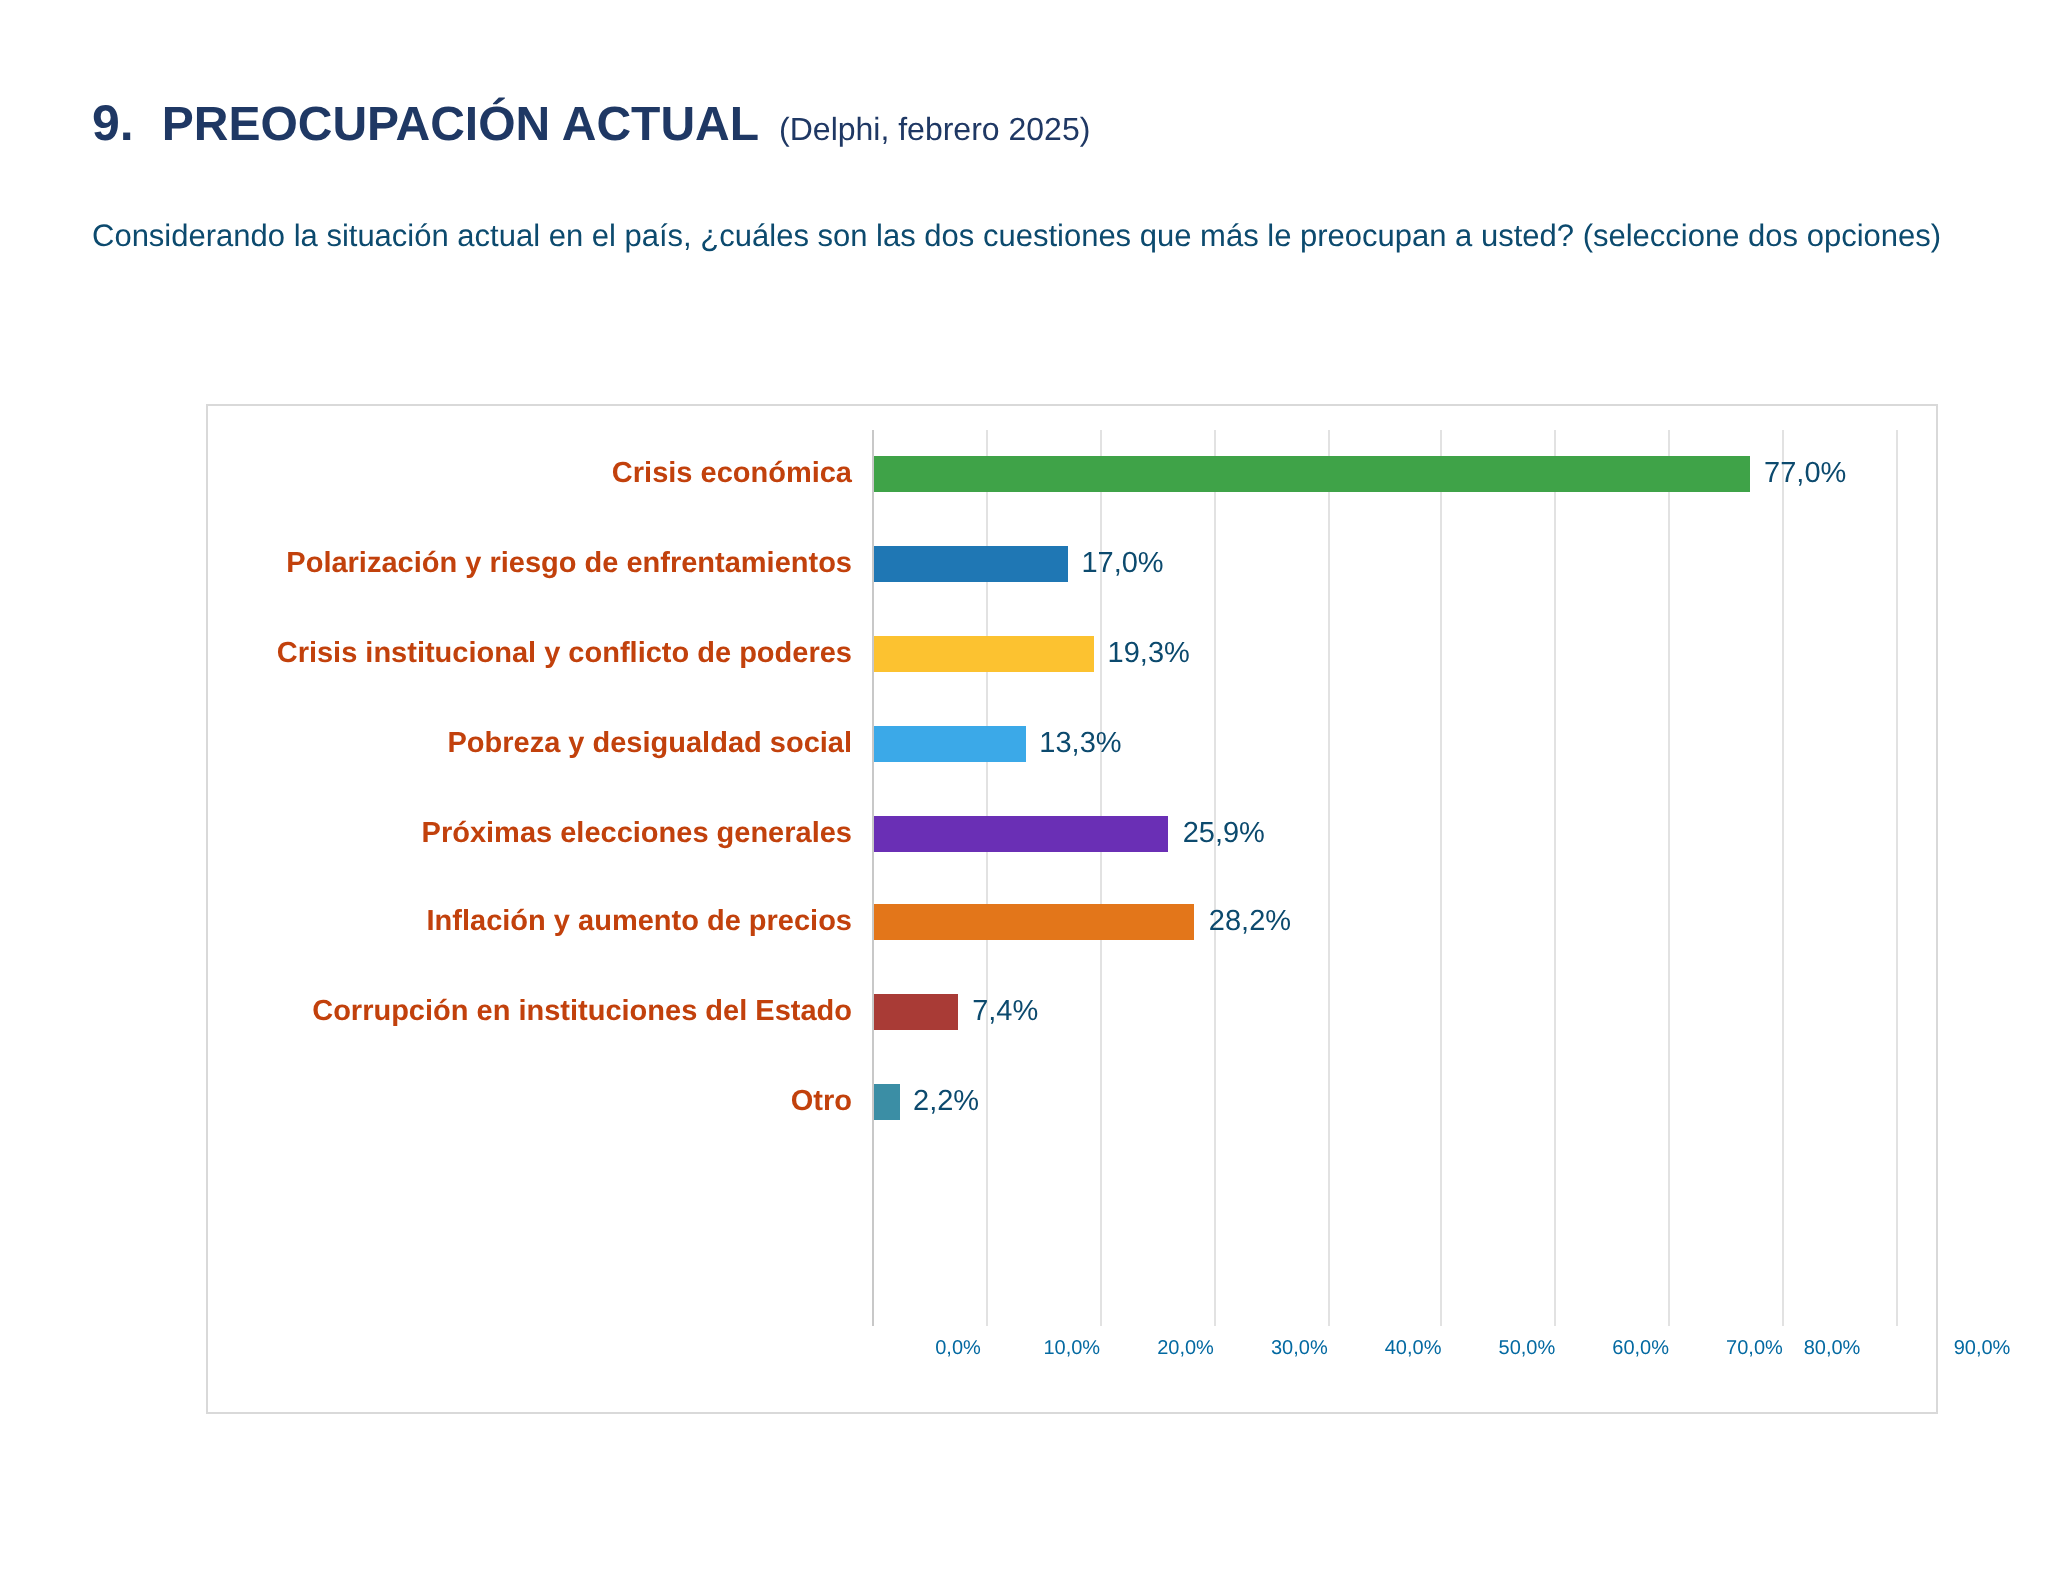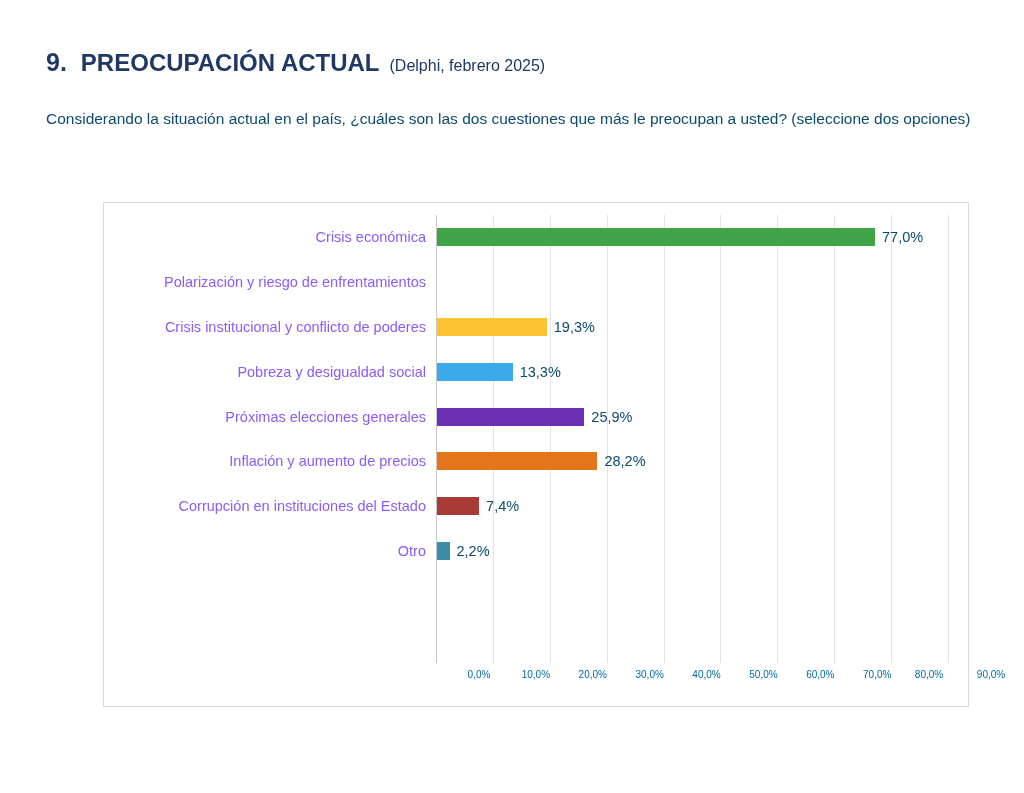--- a/index.html
+++ b/index.html
@@ -107,22 +107,23 @@
     height: 44.8px;
     display: flex;
     align-items: center;
   }
   .row-label {
     position: absolute;
     left: 0;
     width: 322px;
     text-align: right;
     font-size: 14.5px;
-    color: #8b5cf6;
+    color: #c2410c;
     white-space: nowrap;
+    font-weight: bold;
   }
   .bar-wrap {
     position: absolute;
     left: 333px;
     height: 100%;
     display: flex;
     align-items: center;
   }
   .bar {
     height: 18px;
@@ -182,20 +183,24 @@
       <div class="rows" id="rows">
           <div class="row">
             <div class="row-label">Crisis económica</div>
             <div class="bar-wrap">
               <div class="bar" style="width: 438.044px; background: rgb(63, 163, 72);"></div>
               <span class="bar-value">77,0%</span>
             </div>
           </div>
           <div class="row">
             <div class="row-label">Polarización y riesgo de enfrentamientos</div>
+            <div class="bar-wrap">
+              <div class="bar" style="width: 96.7111px; background: rgb(31, 119, 180);"></div>
+              <span class="bar-value">17,0%</span>
+            </div>
           </div>
           <div class="row">
             <div class="row-label">Crisis institucional y conflicto de poderes</div>
             <div class="bar-wrap">
               <div class="bar" style="width: 109.796px; background: rgb(252, 194, 48);"></div>
               <span class="bar-value">19,3%</span>
             </div>
           </div>
           <div class="row">
             <div class="row-label">Pobreza y desigualdad social</div>
@@ -235,19 +240,19 @@
         </div>
       <div class="xaxis" id="xaxis">
           <span class="xtick" style="left: 0px;">0,0%</span>
           <span class="xtick" style="left: 56.8889px;">10,0%</span>
           <span class="xtick" style="left: 113.778px;">20,0%</span>
           <span class="xtick" style="left: 170.667px;">30,0%</span>
           <span class="xtick" style="left: 227.556px;">40,0%</span>
           <span class="xtick" style="left: 284.444px;">50,0%</span>
           <span class="xtick" style="left: 341.333px;">60,0%</span>
           <span class="xtick" style="left: 398.222px;">70,0%</span>
-          <span class="xtick" style="left: 450px;">80,0%</span>
+          <span class="xtick" style="left: 437px;">80,0%</span>
           <span class="xtick" style="left: 512px;">90,0%</span>
         </div>
     </div>
   </div>
 
 </div>
 
 </body></html>

